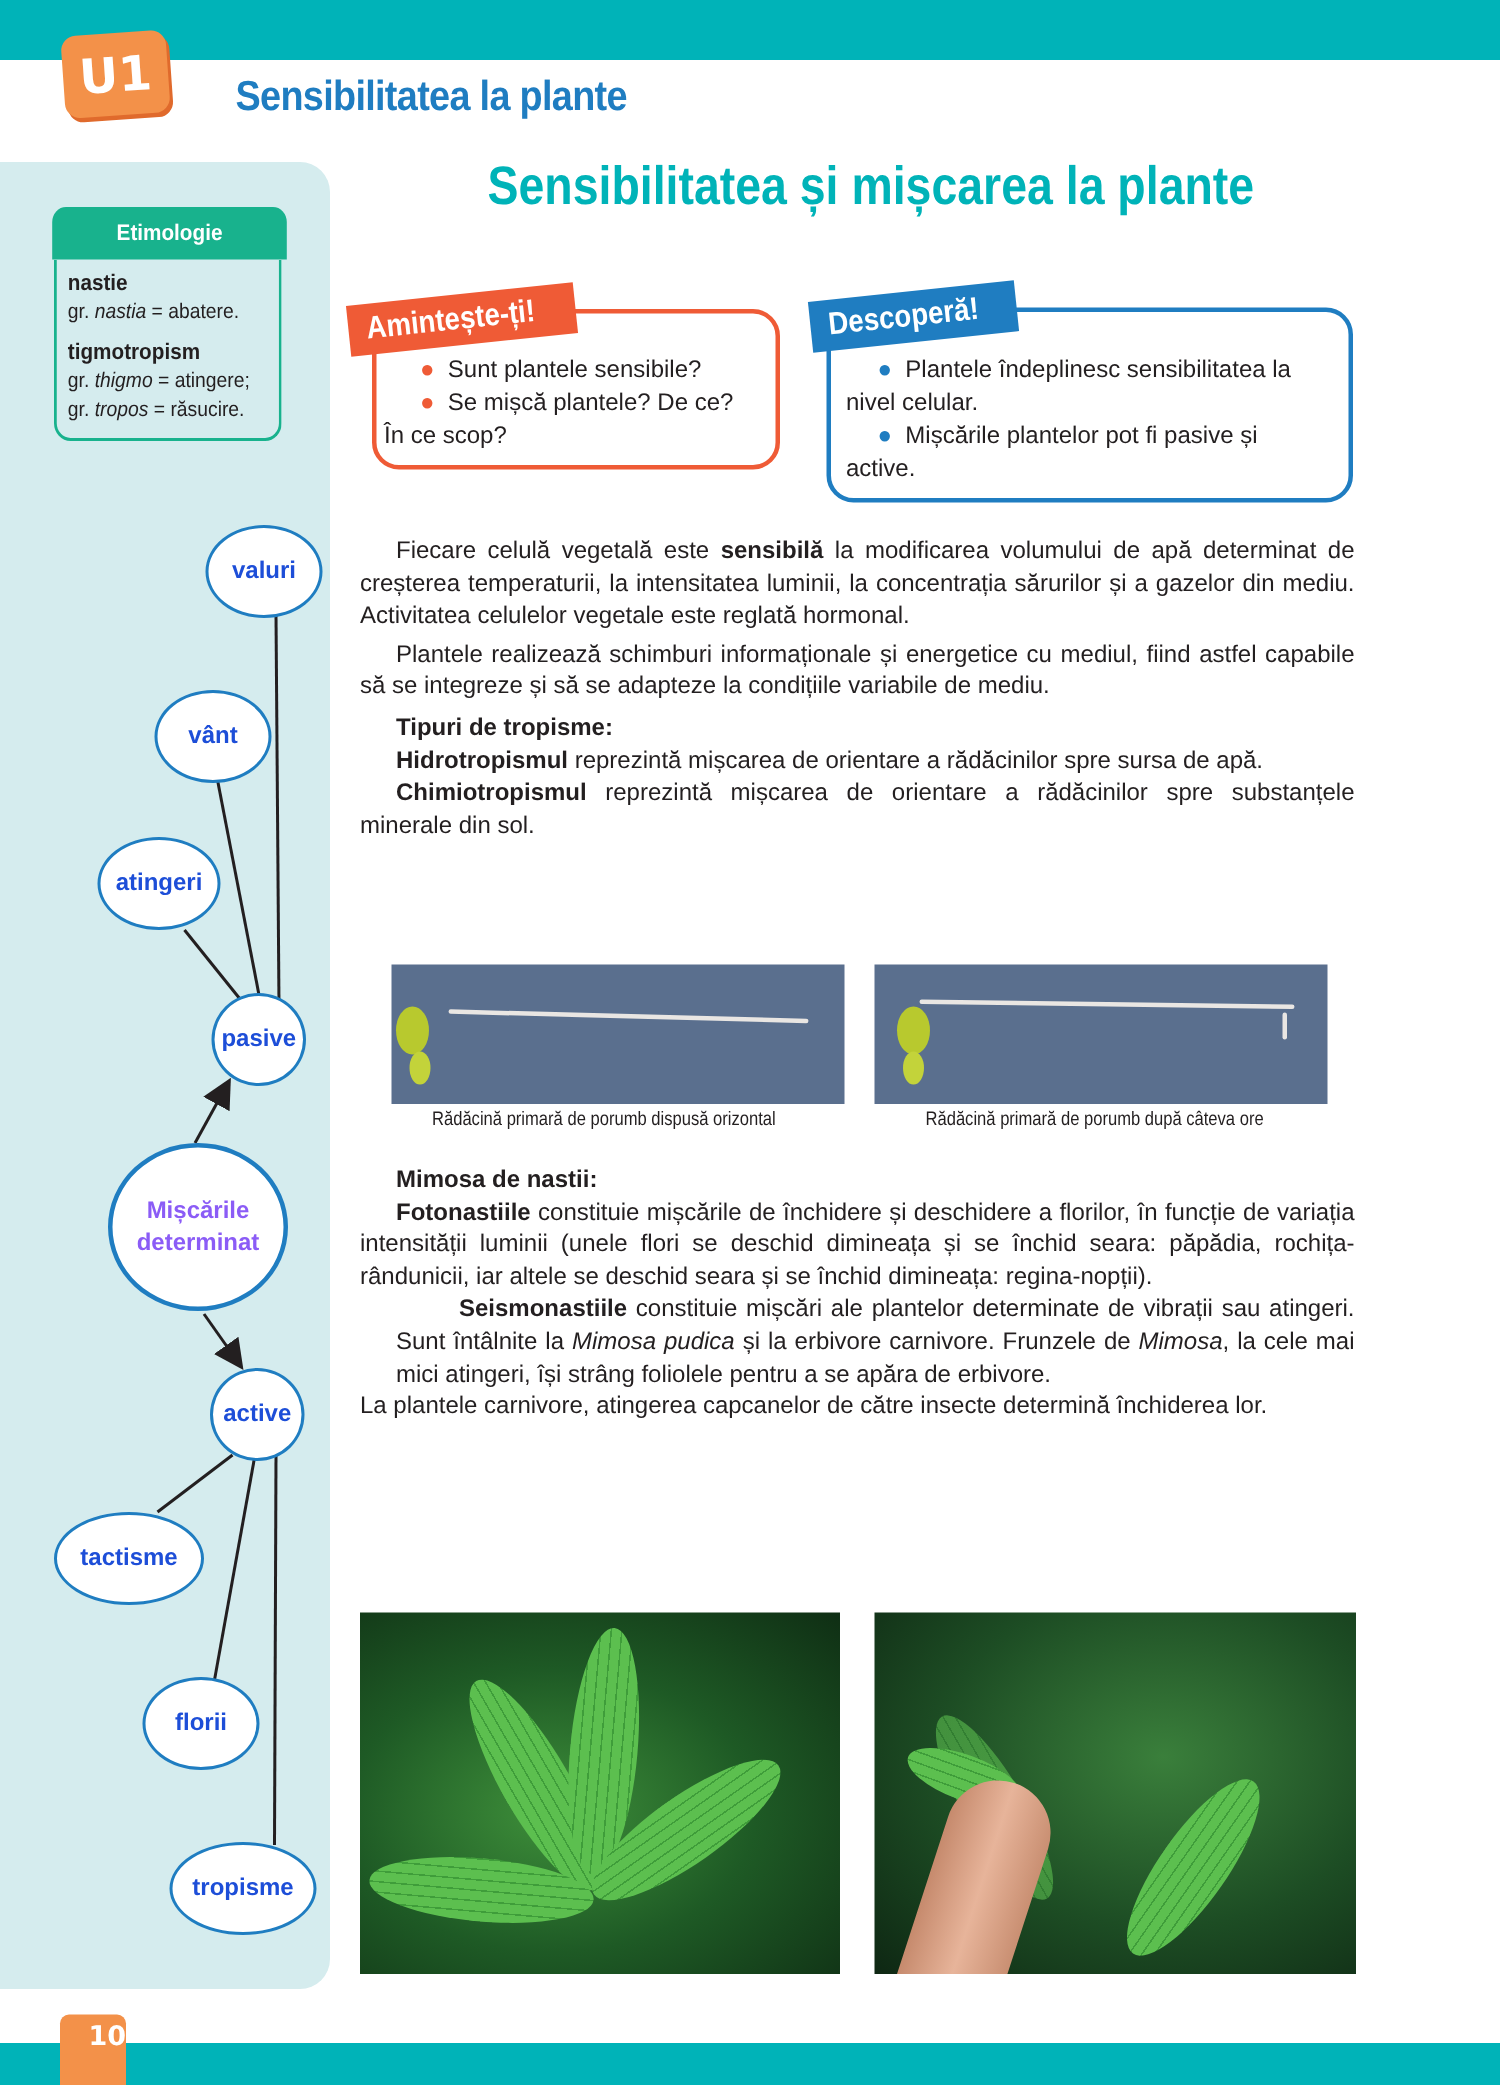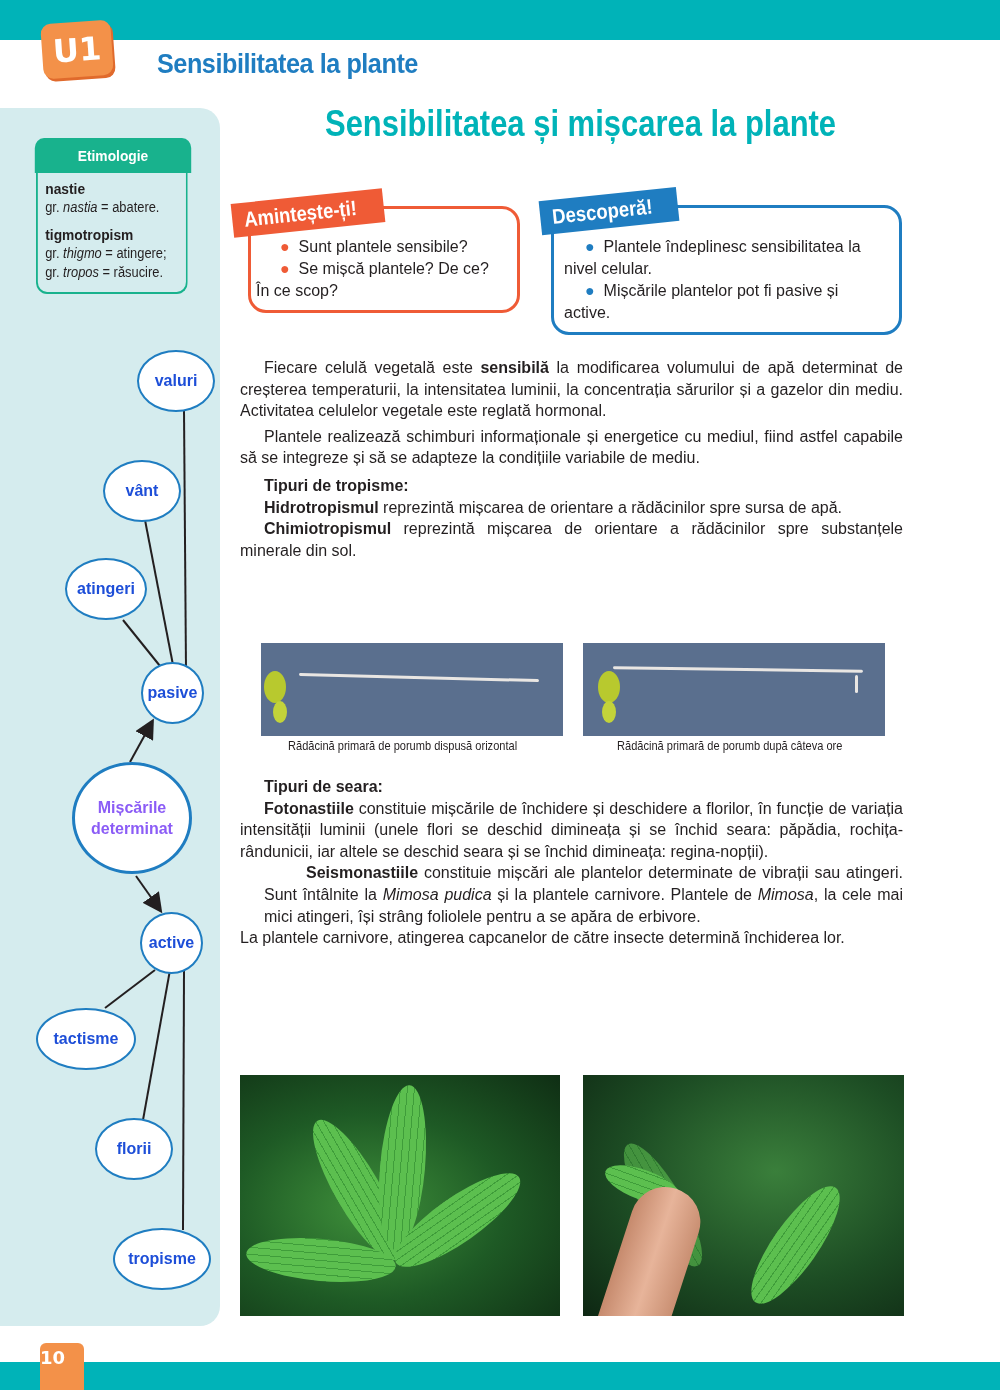--- a/index.html
+++ b/index.html
@@ -8,21 +8,21 @@
 
   .top-band { position:absolute; left:0; top:0; width:1000px; height:40px; background:#00b3b8; }
   .bottom-band { position:absolute; left:0; top:1362px; width:1000px; height:28px; background:#00b3b8; }
 
   .unit-badge { position:absolute; left:42px; top:22px; width:70px; height:55px; background:#f39149; border-radius:10px;
     transform:rotate(-4deg); box-shadow:2px 3px 0 #e06a2c; color:#fff; font-weight:bold; font-size:32px;
     display:flex; align-items:center; justify-content:center; font-family:"DejaVu Sans", sans-serif; }
   .chapter-title { position:absolute; left:157px; top:48px; font-size:28px; font-weight:bold; color:#1f7dc1; letter-spacing:-0.5px; transform:scaleX(0.9); transform-origin:left; }
 
   .page-number { position:absolute; left:40px; top:1343px; width:44px; height:47px; background:#f39149; border-radius:6px 6px 0 0;
-    color:#fff; font-weight:bold; font-size:18px; text-align:left; padding-top:4px; font-family:"DejaVu Sans", sans-serif; }
+    color:#fff; font-weight:bold; font-size:18px; text-align:right; padding-top:4px; font-family:"DejaVu Sans", sans-serif; }
 
   .sidebar { position:absolute; left:0; top:108px; width:220px; height:1218px; background:#d5ecee; border-radius:0 20px 20px 0; }
 
   .etym { position:absolute; left:28px; top:138px; width:170px; }
   .etym-head { background:#18b28d; color:#fff; font-weight:bold; font-size:15px; text-align:center; height:35px; line-height:35px;
     border-radius:10px 10px 0 0; transform:scaleX(0.92); }
   .etym-body { border:2px solid #18b28d; border-top:none; border-radius:0 0 12px 12px; margin:0 12px 0 8px; padding:6px 8px 10px;
     font-size:14px; line-height:19px; transform:scaleX(0.92); transform-origin:left; width:165px; }
   .etym-body b { display:block; font-size:15px; }
   .etym-body .gap { height:8px; }
@@ -148,23 +148,23 @@
 <div class="seed-photo" style="left:583px;">
   <div class="root" style="left:30px;top:25px;width:250px;transform:rotate(0.8deg);"></div>
   <div class="root" style="left:272px;top:32px;width:3px;height:18px;"></div>
   <div class="seed" style="left:15px;top:28px;"></div>
   <div class="sprout" style="left:19px;top:58px;"></div>
 </div>
 <div class="caption" style="left:288px;">Rădăcină primară de porumb dispusă orizontal</div>
 <div class="caption" style="left:617px;">Rădăcină primară de porumb după câteva ore</div>
 
 <div class="para" style="top:776px;">
-  <p><b>Tipuri de seara:</b></p>
+  <p><b>Mimosa de nastii:</b></p>
   <p><b>Fotonastiile</b><span> constituie mișcările de închidere și deschidere a florilor, în funcție de variația intensității luminii (unele flori se deschid dimineața și se închid seara: păpădia, rochița-rândunicii, iar altele se deschid seara și se închid dimineața: regina-nopții).</span></p>
-  <p style="padding-left:24px;text-indent:42px;"><b>Seismonastiile</b><span> constituie mișcări ale plantelor determinate de vibrații sau atingeri. Sunt întâlnite la </span><i>Mimosa pudica</i><span> și la plantele carnivore. Plantele de </span><i>Mimosa</i><span>, la cele mai mici atingeri, își strâng foliolele pentru a se apăra de erbivore.</span></p>
+  <p style="padding-left:24px;text-indent:42px;"><b>Seismonastiile</b><span> constituie mișcări ale plantelor determinate de vibrații sau atingeri. Sunt întâlnite la </span><i>Mimosa pudica</i><span> și la erbivore carnivore. Frunzele de </span><i>Mimosa</i><span>, la cele mai mici atingeri, își strâng foliolele pentru a se apăra de erbivore.</span></p>
   <p style="text-indent:0;">La plantele carnivore, atingerea capcanelor de către insecte determină închiderea lor.</p>
 </div>
 
 <div class="photo photo-1">
   <div class="leaflet" style="left:95px;top:35px;width:45px;height:160px;transform:rotate(-30deg);"></div>
   <div class="leaflet" style="left:140px;top:10px;width:45px;height:165px;transform:rotate(5deg);"></div>
   <div class="leaflet" style="left:195px;top:70px;width:45px;height:150px;transform:rotate(55deg);"></div>
   <div class="leaflet" style="left:60px;top:110px;width:42px;height:150px;transform:rotate(-85deg);"></div>
 </div>
 <div class="photo photo-2">

